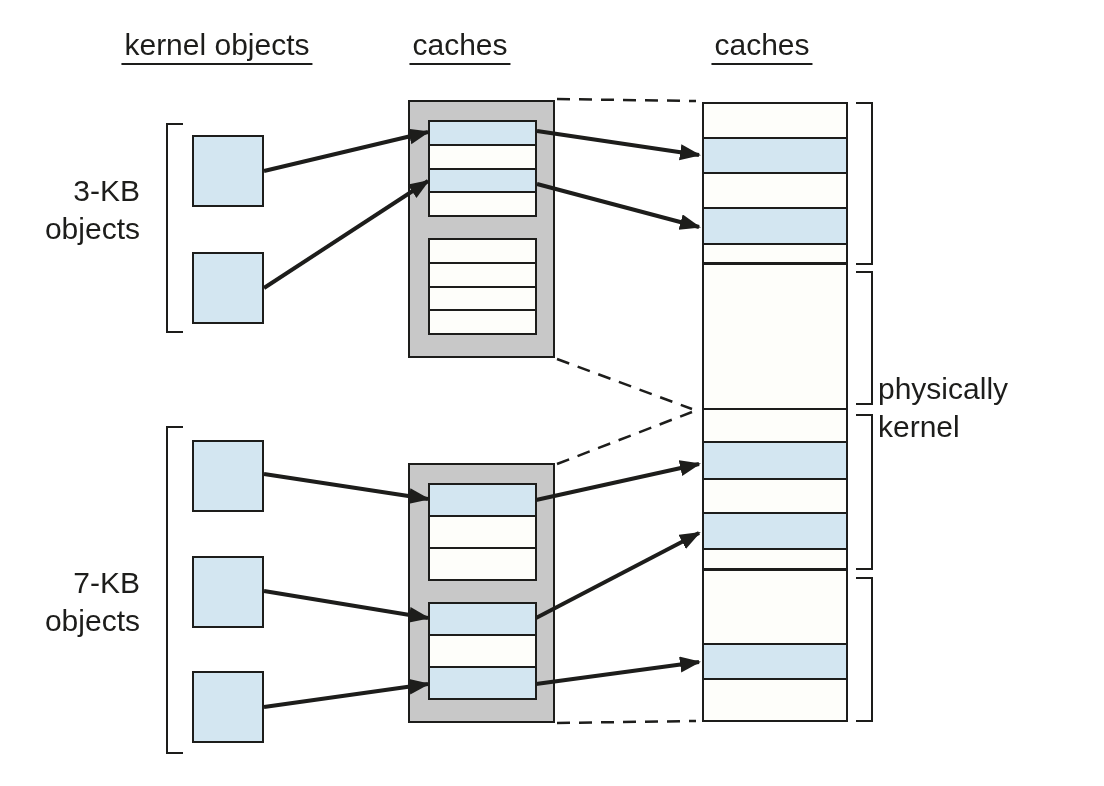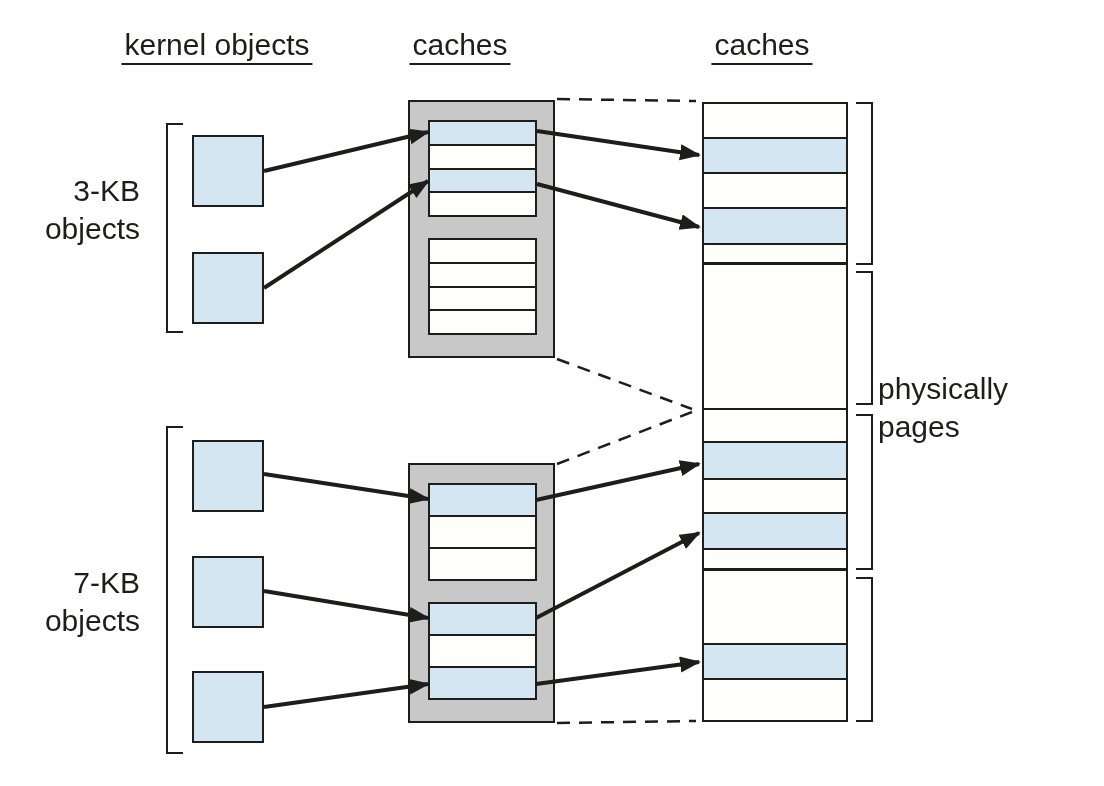--- a/index.html
+++ b/index.html
@@ -103,21 +103,21 @@
       <div class="row free" style="height: 44px;"></div>
     </div>
 
   <div class="bracket-r" style="top:102px;height:163px"></div>
   <div class="bracket-r" style="top:271px;height:134px"></div>
   <div class="bracket-r" style="top:414px;height:156px"></div>
   <div class="bracket-r" style="top:577px;height:145px"></div>
 
   <div class="sidenote">
     <div>physically</div>
-    <div>pages</div>
+    <div>kernel</div>
   </div>
 
   <svg class="overlay" width="1104" height="786" viewBox="0 0 1104 786">
     <defs>
       <marker id="ah" markerWidth="24" markerHeight="18" refX="19" refY="8" orient="auto" markerUnits="userSpaceOnUse">
         <path d="M0,0 L21,8 L0,16 Z" fill="#1d1d1b"></path>
       </marker>
     </defs>
     <g stroke="#1d1d1b" stroke-width="4" fill="none">
       <line x1="264" y1="171" x2="428" y2="132" marker-end="url(#ah)"></line>

